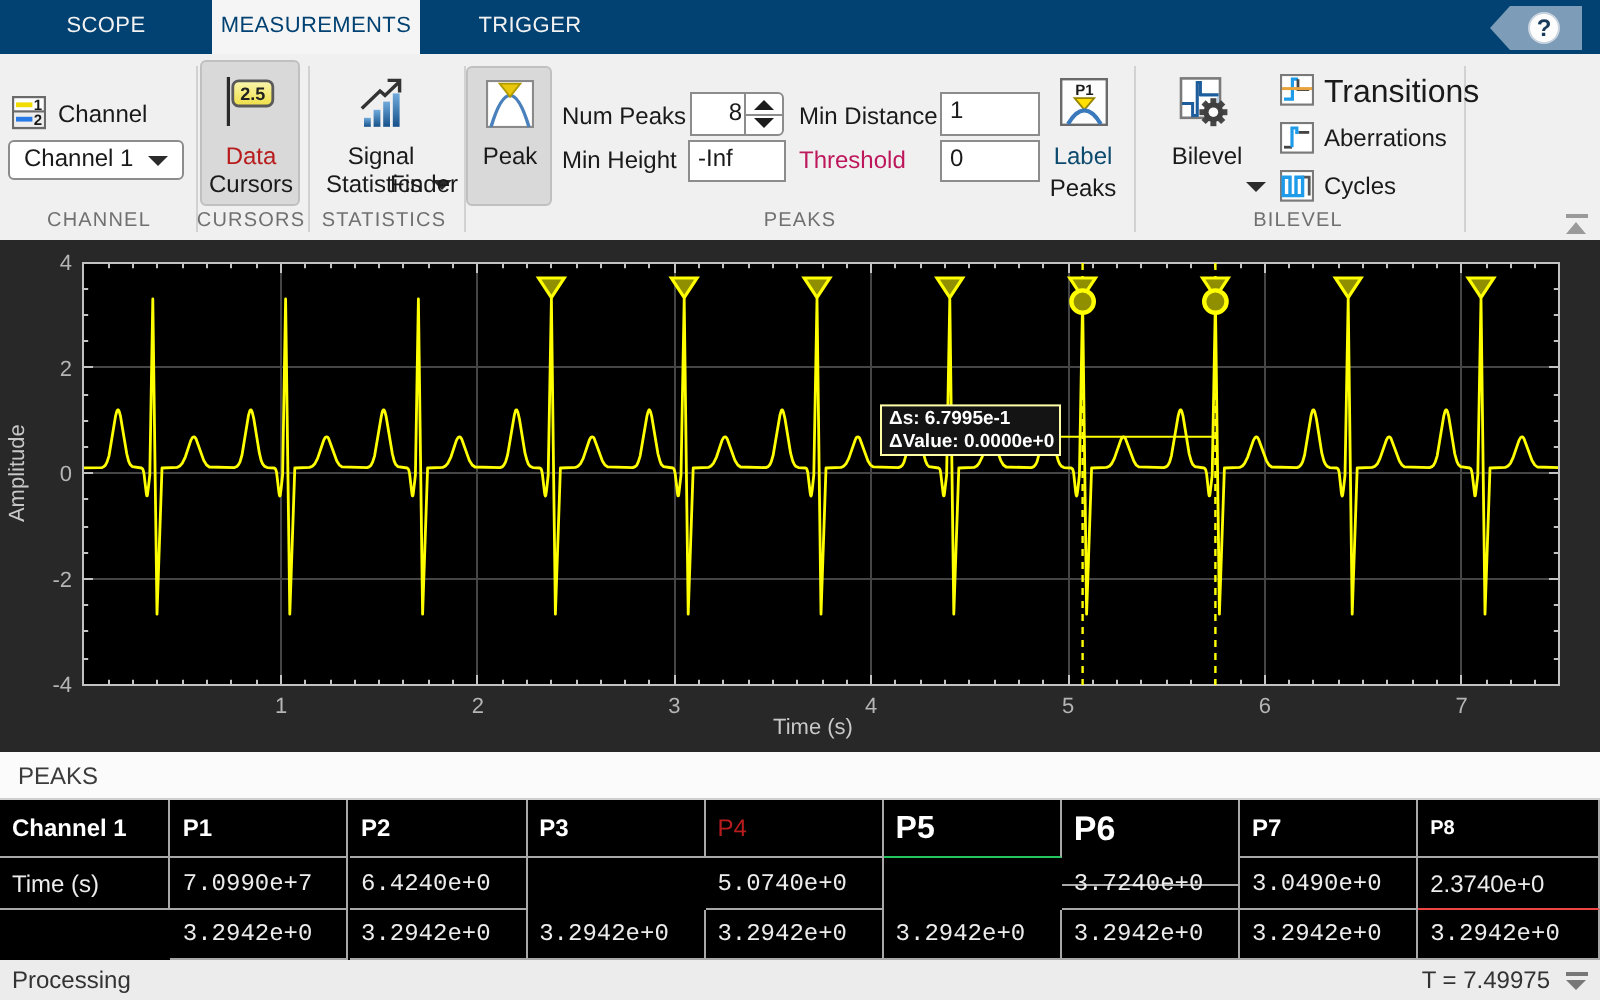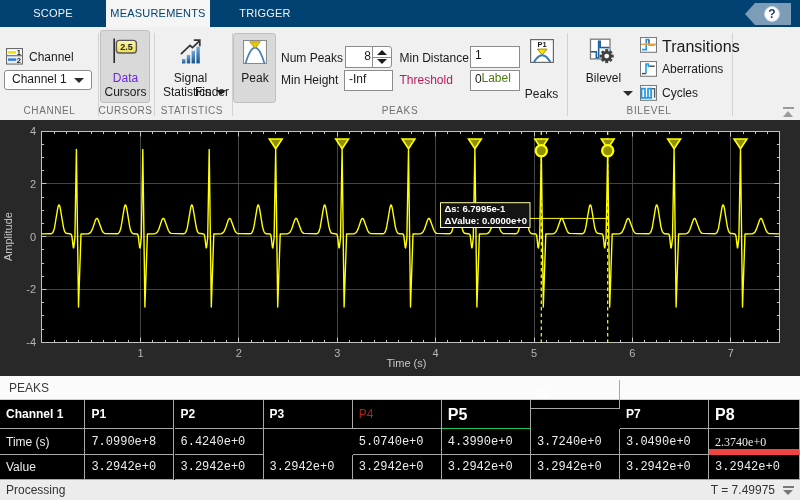--- a/index.html
+++ b/index.html
@@ -43,21 +43,21 @@
 <defs>
         <linearGradient id="flg" x1="0" y1="0" x2="0" y2="1">
 <stop offset="0" stop-color="#faf5b0"></stop>
           <stop offset="1" stop-color="#efdf45"></stop>
         </linearGradient>
       </defs>
 <line x1="3.2" y1="1.5" x2="3.2" y2="26" stroke="#2a2a2a" stroke-width="1.6"></line>
 <rect x="5.4" y="3.4" width="20" height="12.6" rx="3" fill="url(#flg)" stroke="#5a5a5a" stroke-width="1.4"></rect>
 <text x="15.4" y="13" font-family="'Liberation Sans',sans-serif" font-size="9px" font-weight="bold" fill="#222" text-anchor="middle">2.5</text>
 </svg>
-<div style="position:absolute;left:65.5px;top:70.5px;width:120px;text-align:center;font-size:12px;color:#6d28d9">Data</div>
+<div style="position:absolute;left:65.5px;top:70.5px;width:120px;text-align:center;font-size:12px;color:#b91c1c">Data</div>
     <div style="position:absolute;left:65.5px;top:84.5px;width:120px;text-align:center;font-size:12px;color:#1a1a1a">Cursors</div>
 <div style="position:absolute;left:65.5px;top:104.5px;width:120px;text-align:center;font-size:10px;letter-spacing:0.6px;color:#707070">CURSORS</div>
 <svg width="26" height="28" viewBox="0 0 26 28" style="position:absolute;left:178px;top:37px">
 <defs>
         <linearGradient id="bar" x1="0" y1="0" x2="0" y2="1">
 <stop offset="0" stop-color="#71abdd"></stop>
           <stop offset="1" stop-color="#155089"></stop>
         </linearGradient>
       </defs>
 <g fill="url(#bar)">
@@ -96,21 +96,21 @@
 <div style="position:absolute;left:475px;top:48px;font-size:12px;color:#1a1a1a">1</div>
 <div style="position:absolute;left:399.5px;top:73px;font-size:12px;color:#be185d">Threshold</div>
 <div style="position:absolute;left:470px;top:70px;width:50px;height:21px;background:#fff;border:1px solid #8c8c8c;box-sizing:border-box"></div>
 <div style="position:absolute;left:475px;top:72px;font-size:12px;color:#1a1a1a">0</div>
 <svg width="24" height="24" viewBox="0 0 24 24" style="position:absolute;left:530px;top:39px">
 <rect x="0.6" y="0.6" width="22.8" height="22.8" fill="#fdfdfd" stroke="#6a6a6a" stroke-width="1.2"></rect>
 <text x="12.2" y="8.3" font-family="'Liberation Sans',sans-serif" font-size="7.5px" font-weight="bold" fill="#1a1a1a" text-anchor="middle">P1</text>
 <path d="M7.3,10.1 L17.1,10.1 L12.2,15.9 Z" fill="#ffe000" stroke="#968400" stroke-width="0.9"></path>
 <path d="M4,23 Q12.2,9.4 20.4,23" fill="none" stroke="#3a7abc" stroke-width="2.1"></path>
 </svg>
-<div style="position:absolute;left:481.5px;top:70.5px;width:120px;font-size:12px;color:#4d7c0f">Label</div>
+<div style="position:absolute;left:481.5px;top:70.5px;width:120px;text-align:center;font-size:12px;color:#0c4a6e">Label</div>
     <div style="position:absolute;left:481.5px;top:86.5px;width:120px;text-align:center;font-size:12px;color:#1a1a1a">Peaks</div>
 <div style="position:absolute;left:340px;top:104.5px;width:120px;text-align:center;font-size:10px;letter-spacing:0.6px;color:#707070">PEAKS</div>
 <svg width="28" height="28" viewBox="0 0 28 28" style="position:absolute;left:588px;top:37px">
 <rect x="2.5" y="2.2" width="19.5" height="19.7" fill="#fff" stroke="#7a7a7a" stroke-width="1.3"></rect>
 <path d="M3.2,15 L8.5,15 L8.5,21 L11,21 L11,4.5 L12.5,4.5 L12.5,11 L21,11 L21,21.5" fill="none" stroke="#b9cfe4" stroke-width="1"></path>
 <path d="M3,14.7 L8.3,14.7 L8.3,20.7 L10.6,20.7 L10.6,4.3 L12.2,4.3 L12.2,10.4 L21.3,10.4" fill="none" stroke="#1d5d9b" stroke-width="1.5"></path>
 <g stroke="#454545" stroke-width="3">
 <line x1="18.7" y1="12.1" x2="18.7" y2="26.1"></line>
 <line x1="11.7" y1="19.1" x2="25.7" y2="19.1"></line>
 <line x1="13.8" y1="14.2" x2="23.6" y2="24"></line>
@@ -351,32 +351,30 @@
 
 <div style="position:absolute;left:0;top:376px;width:800px;height:24px;background:#fbfbfb;border-bottom:1px solid #cfcfcf;box-sizing:border-box"></div>
 <div style="position:absolute;left:9px;top:376px;height:24px;line-height:24px;font-size:12px;color:#3b3b3b">PEAKS</div>
 <div style="position:absolute;left:0;top:400px;width:800px;height:80px;background:#000"></div>
 <div style="position:absolute;left:0px;top:400px;width:85.4px;height:29px;border-right:1px solid #a8a8a8;border-bottom:1px solid #a8a8a8;box-sizing:border-box;line-height:29px;padding-left:6px;font-family:'Liberation Sans',sans-serif;font-weight:bold;font-size:12px;color:#fff;overflow:hidden">Channel 1</div>
     <div style="position:absolute;left:85.4px;top:400px;width:89.1px;height:29px;border-right:1px solid #a8a8a8;border-bottom:1px solid #a8a8a8;box-sizing:border-box;line-height:29px;padding-left:6px;font-family:'Liberation Sans',sans-serif;font-weight:bold;font-size:12px;color:#fff;overflow:hidden">P1</div>
     <div style="position:absolute;left:174.5px;top:400px;width:89.10000000000002px;height:29px;border-right:1px solid #a8a8a8;border-bottom:1px solid #a8a8a8;box-sizing:border-box;line-height:29px;padding-left:6px;font-family:'Liberation Sans',sans-serif;font-weight:bold;font-size:12px;color:#fff;overflow:hidden">P2</div>
     <div style="position:absolute;left:263.6px;top:400px;width:89.09999999999997px;height:29px;border-right:1px solid #a8a8a8;border-bottom:1px solid #a8a8a8;box-sizing:border-box;line-height:29px;padding-left:6px;font-family:'Liberation Sans',sans-serif;font-weight:bold;font-size:12px;color:#fff;overflow:hidden">P3</div>
     <div style="position:absolute;left:352.7px;top:400px;width:89.10000000000002px;height:29px;border-right:1px solid #a8a8a8;border-bottom:1px solid #a8a8a8;box-sizing:border-box;line-height:29px;padding-left:6px;font-family:'Liberation Sans',sans-serif;font-weight:normal;font-size:12px;color:#b91c1c;overflow:hidden">P4</div>
     <div style="position:absolute;left:441.8px;top:400px;width:89.09999999999997px;height:29px;border-right:1px solid #a8a8a8;border-bottom:1px solid #22c55e;box-sizing:border-box;line-height:29px;padding-left:6px;font-family:'Liberation Sans',sans-serif;font-weight:bold;font-size:16px;color:#fff;overflow:hidden">P5</div>
-    <div style="position:absolute;left:530.9px;top:380px;width:89.10000000000002px;height:29px;border-right:1px solid #a8a8a8;border-bottom:1px solid #a8a8a8;box-sizing:border-box;line-height:29px;padding-left:6px;font-family:'Liberation Sans',sans-serif;font-weight:bold;font-size:10px;color:#fff;overflow:hidden">P6</div>
+    <div style="position:absolute;left:530.9px;top:400px;width:89.10000000000002px;height:43px;border-right:1px solid #a8a8a8;border-bottom:1px solid #a8a8a8;box-sizing:border-box;line-height:29px;padding-left:6px;font-family:'Liberation Sans',sans-serif;font-weight:bold;font-size:17px;color:#fff;overflow:hidden">P6</div>
     <div style="position:absolute;left:620px;top:400px;width:89.10000000000002px;height:29px;border-right:1px solid #a8a8a8;border-bottom:1px solid #a8a8a8;box-sizing:border-box;line-height:29px;padding-left:6px;font-family:'Liberation Sans',sans-serif;font-weight:bold;font-size:12px;color:#fff;overflow:hidden">P7</div>
-    <div style="position:absolute;left:709.1px;top:400px;width:90.89999999999998px;height:29px;border-right:1px solid #a8a8a8;border-bottom:1px solid #a8a8a8;box-sizing:border-box;line-height:29px;padding-left:6px;font-family:'Liberation Sans',sans-serif;font-weight:bold;font-size:16px;color:#fff;overflow:hidden">P8</div>
+    <div style="position:absolute;left:709.1px;top:400px;width:90.89999999999998px;height:29px;border-right:1px solid #a8a8a8;border-bottom:1px solid #a8a8a8;box-sizing:border-box;line-height:29px;padding-left:6px;font-family:'Liberation Sans',sans-serif;font-weight:bold;font-size:10px;color:#fff;overflow:hidden">P8</div>
 <div style="position:absolute;left:0px;top:429px;width:85.4px;height:26px;border-right:1px solid #a8a8a8;border-bottom:1px solid #a8a8a8;box-sizing:border-box;line-height:26px;padding-left:6px;font-family:'Liberation Sans',sans-serif;font-weight:normal;font-size:12px;color:#ececec;overflow:hidden">Time (s)</div>
-    <div style="position:absolute;left:85.4px;top:429px;width:89.1px;height:26px;border-right:1px solid #a8a8a8;border-bottom:1px solid #a8a8a8;box-sizing:border-box;line-height:26px;padding-left:6px;font-family:'Liberation Mono',monospace;font-weight:normal;font-size:12px;color:#ececec;overflow:hidden">7.0990e+8</div>
+    <div style="position:absolute;left:85.4px;top:429px;width:89.1px;height:26px;border-right:1px solid #a8a8a8;border-bottom:1px solid #a8a8a8;box-sizing:border-box;line-height:26px;padding-left:6px;font-family:'Liberation Mono',monospace;font-weight:normal;font-size:12px;color:#ececec;overflow:hidden">7.0990e+7</div>
     <div style="position:absolute;left:174.5px;top:429px;width:89.10000000000002px;height:26px;border-right:1px solid #a8a8a8;border-bottom:1px solid #a8a8a8;box-sizing:border-box;line-height:26px;padding-left:6px;font-family:'Liberation Mono',monospace;font-weight:normal;font-size:12px;color:#ececec;overflow:hidden">6.4240e+0</div>
     <div style="position:absolute;left:352.7px;top:429px;width:89.10000000000002px;height:26px;border-right:1px solid #a8a8a8;border-bottom:1px solid #a8a8a8;box-sizing:border-box;line-height:26px;padding-left:6px;font-family:'Liberation Mono',monospace;font-weight:normal;font-size:12px;color:#ececec;overflow:hidden">5.0740e+0</div>
-    <div style="position:absolute;left:441.8px;top:429px;width:89.09999999999997px;height:26px;border-right:1px solid #a8a8a8;border-bottom:1px solid #a8a8a8;box-sizing:border-box;line-height:26px;padding-left:6px;font-family:'Liberation Mono',monospace;font-weight:normal;font-size:12px;color:#ececec;overflow:hidden">4.3990e+0</div>
     <div style="position:absolute;left:530.9px;top:429px;width:89.10000000000002px;height:26px;border-right:1px solid #a8a8a8;border-bottom:1px solid #a8a8a8;box-sizing:border-box;line-height:26px;padding-left:6px;font-family:'Liberation Mono',monospace;font-weight:normal;font-size:12px;color:#ececec;overflow:hidden">3.7240e+0</div>
     <div style="position:absolute;left:620px;top:429px;width:89.10000000000002px;height:26px;border-right:1px solid #a8a8a8;border-bottom:1px solid #a8a8a8;box-sizing:border-box;line-height:26px;padding-left:6px;font-family:'Liberation Mono',monospace;font-weight:normal;font-size:12px;color:#ececec;overflow:hidden">3.0490e+0</div>
-    <div style="position:absolute;left:709.1px;top:429px;width:90.89999999999998px;height:26px;border-right:1px solid #a8a8a8;border-bottom:6px solid #ef4444;box-sizing:border-box;line-height:26px;padding-left:6px;font-family:Liberation Serif, serif;font-weight:normal;font-size:12px;color:#ececec;overflow:hidden">2.3740e+0</div>
-<div style="position:absolute;left:0px;top:455px;width:85.4px;height:25px;border-right:1px solid #a8a8a8;border-bottom:1px solid #a8a8a8;box-sizing:border-box;line-height:25px;padding-left:6px;font-family:'Liberation Sans',sans-serif;font-weight:normal;font-size:12px;color:#ececec;overflow:hidden">Value</div>
+    <div style="position:absolute;left:709.1px;top:429px;width:90.89999999999998px;height:26px;border-right:1px solid #a8a8a8;border-bottom:1px solid #ef4444;box-sizing:border-box;line-height:26px;padding-left:6px;font-family:Liberation Sans, sans-serif;font-weight:normal;font-size:12px;color:#ececec;overflow:hidden">2.3740e+0</div>
     <div style="position:absolute;left:85.4px;top:455px;width:89.1px;height:25px;border-right:1px solid #a8a8a8;border-bottom:1px solid #a8a8a8;box-sizing:border-box;line-height:25px;padding-left:6px;font-family:'Liberation Mono',monospace;font-weight:normal;font-size:12px;color:#ececec;overflow:hidden">3.2942e+0</div>
     <div style="position:absolute;left:174.5px;top:455px;width:89.10000000000002px;height:25px;border-right:1px solid #a8a8a8;border-bottom:1px solid #a8a8a8;box-sizing:border-box;line-height:25px;padding-left:6px;font-family:'Liberation Mono',monospace;font-weight:normal;font-size:12px;color:#ececec;overflow:hidden">3.2942e+0</div>
     <div style="position:absolute;left:263.6px;top:455px;width:89.09999999999997px;height:25px;border-right:1px solid #a8a8a8;border-bottom:1px solid #a8a8a8;box-sizing:border-box;line-height:25px;padding-left:6px;font-family:'Liberation Mono',monospace;font-weight:normal;font-size:12px;color:#ececec;overflow:hidden">3.2942e+0</div>
     <div style="position:absolute;left:352.7px;top:455px;width:89.10000000000002px;height:25px;border-right:1px solid #a8a8a8;border-bottom:1px solid #a8a8a8;box-sizing:border-box;line-height:25px;padding-left:6px;font-family:'Liberation Mono',monospace;font-weight:normal;font-size:12px;color:#ececec;overflow:hidden">3.2942e+0</div>
     <div style="position:absolute;left:441.8px;top:455px;width:89.09999999999997px;height:25px;border-right:1px solid #a8a8a8;border-bottom:1px solid #a8a8a8;box-sizing:border-box;line-height:25px;padding-left:6px;font-family:'Liberation Mono',monospace;font-weight:normal;font-size:12px;color:#ececec;overflow:hidden">3.2942e+0</div>
     <div style="position:absolute;left:530.9px;top:455px;width:89.10000000000002px;height:25px;border-right:1px solid #a8a8a8;border-bottom:1px solid #a8a8a8;box-sizing:border-box;line-height:25px;padding-left:6px;font-family:'Liberation Mono',monospace;font-weight:normal;font-size:12px;color:#ececec;overflow:hidden">3.2942e+0</div>
     <div style="position:absolute;left:620px;top:455px;width:89.10000000000002px;height:25px;border-right:1px solid #a8a8a8;border-bottom:1px solid #a8a8a8;box-sizing:border-box;line-height:25px;padding-left:6px;font-family:'Liberation Mono',monospace;font-weight:normal;font-size:12px;color:#ececec;overflow:hidden">3.2942e+0</div>
     <div style="position:absolute;left:709.1px;top:455px;width:90.89999999999998px;height:25px;border-right:1px solid #a8a8a8;border-bottom:1px solid #a8a8a8;box-sizing:border-box;line-height:25px;padding-left:6px;font-family:'Liberation Mono',monospace;font-weight:normal;font-size:12px;color:#ececec;overflow:hidden">3.2942e+0</div>
 <div style="position:absolute;left:0;top:480px;width:800px;height:20px;background:#ececec"></div>
 <div style="position:absolute;left:6px;top:480px;height:20px;line-height:20px;font-size:12px;color:#333">Processing</div>

